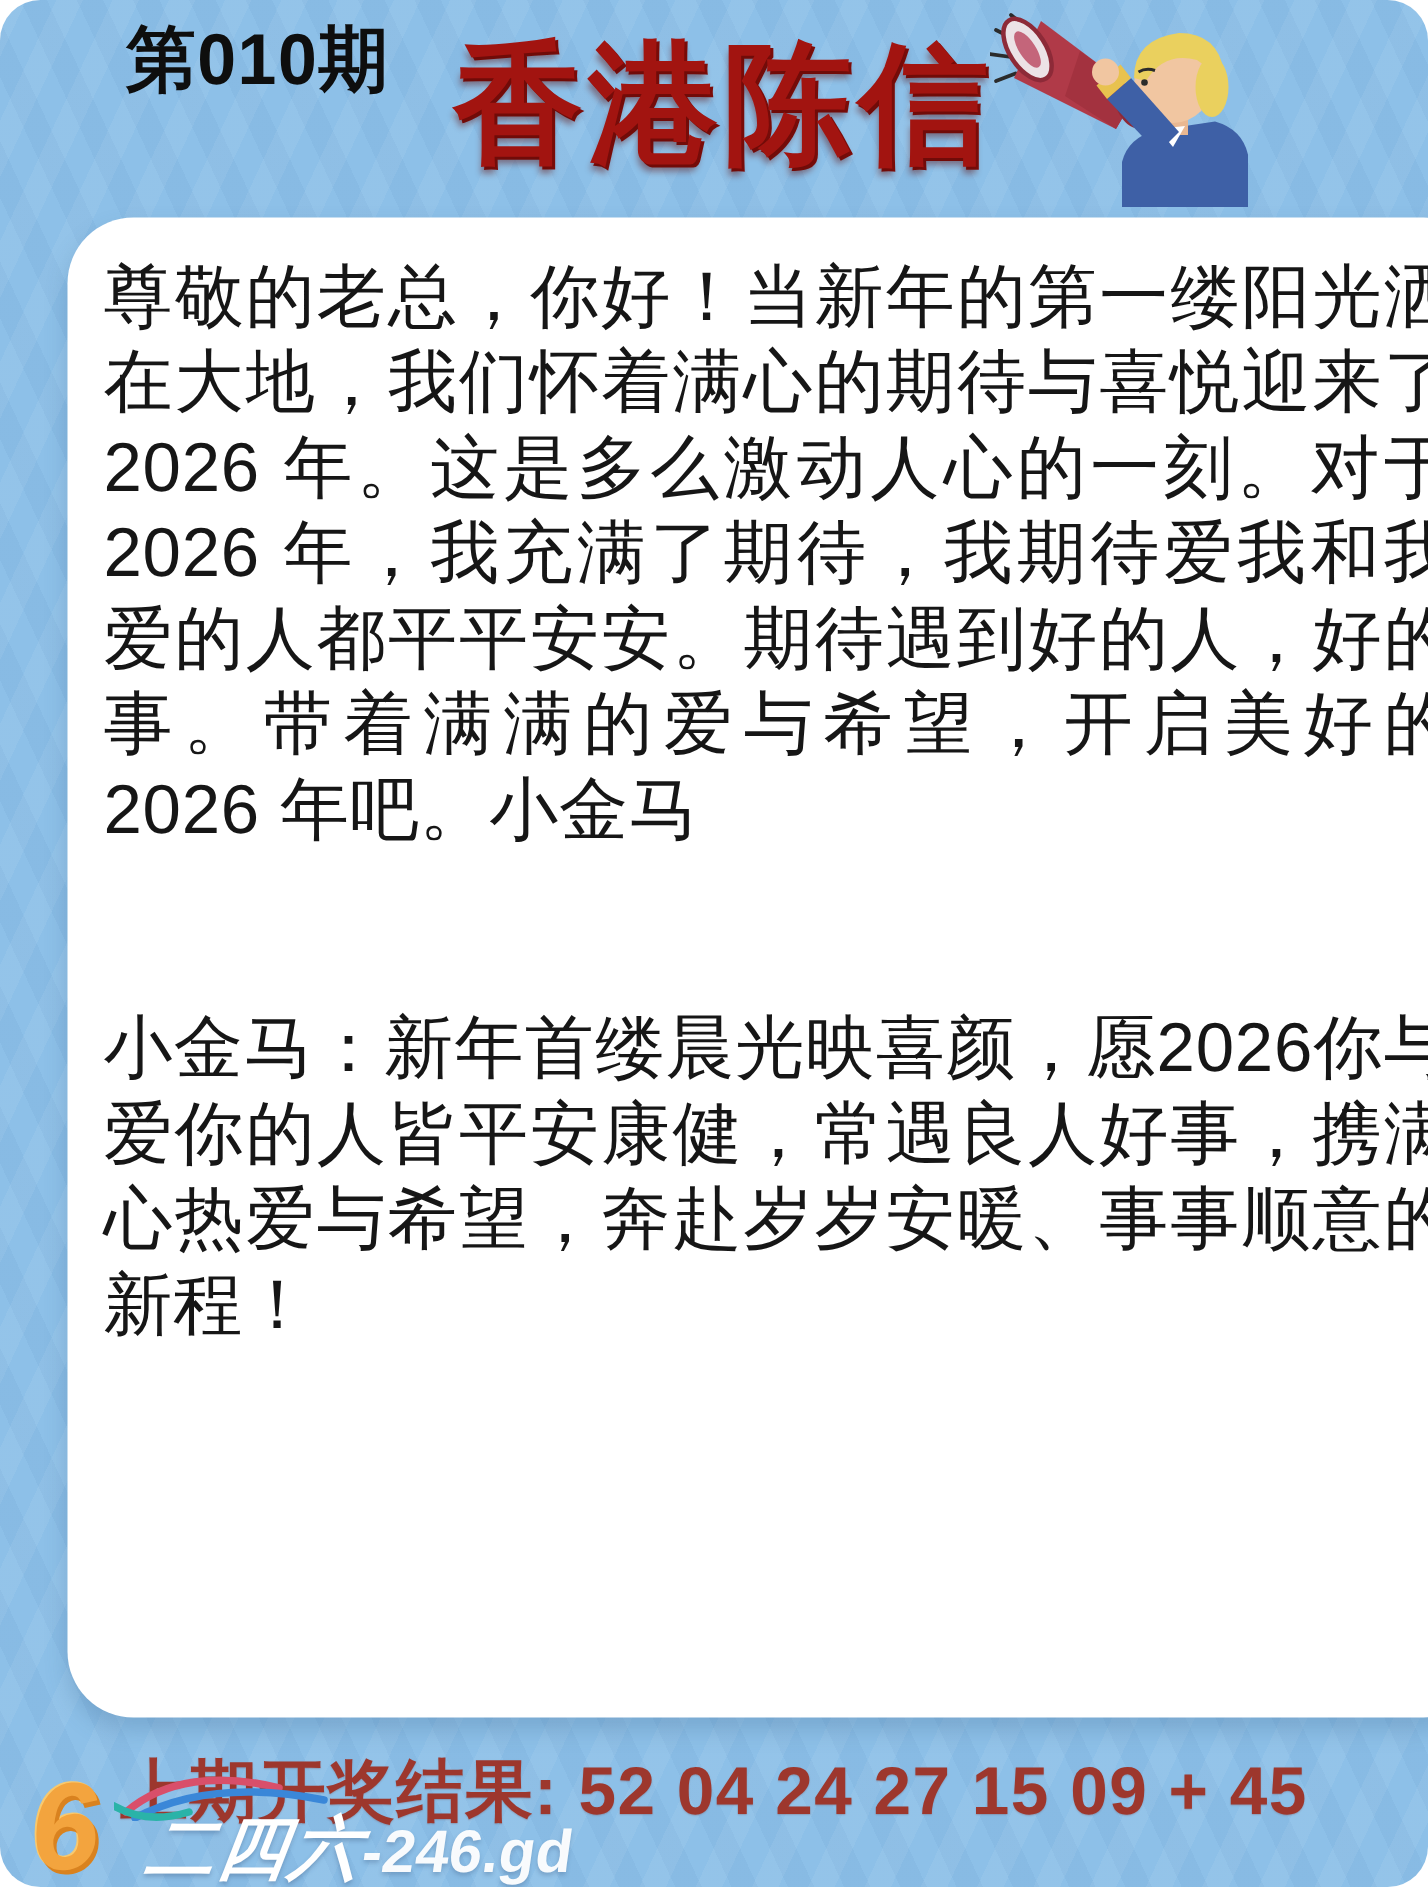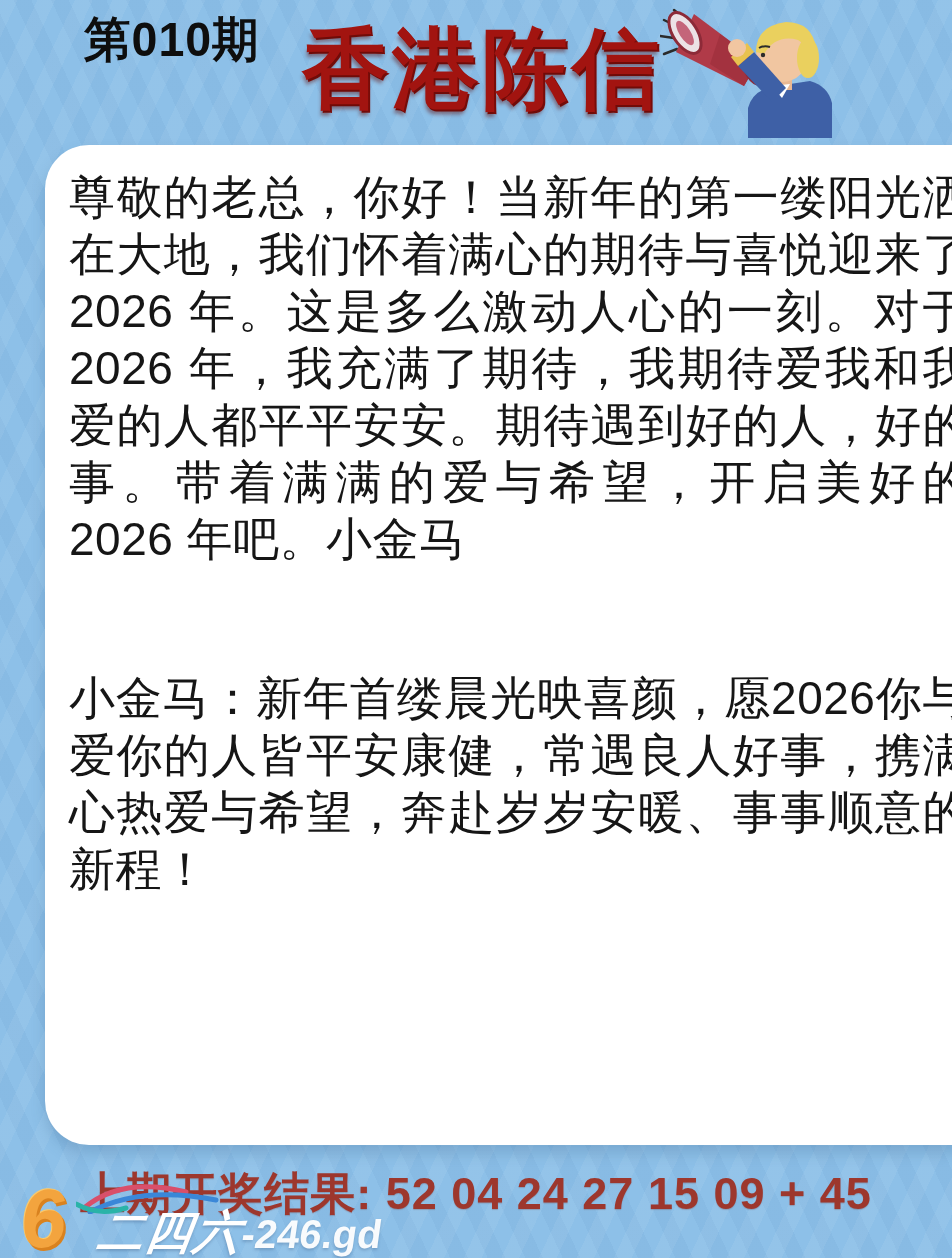--- a/index.html
+++ b/index.html
@@ -9,20 +9,21 @@
     overflow: hidden;
   }
   .page {
     position: relative;
     width: 952px; height: 1258px;
     background-color: #8dc0e8;
     background-image:
       repeating-linear-gradient(115deg, rgba(255,255,255,0.06) 0 16px, rgba(255,255,255,0) 16px 34px),
       repeating-linear-gradient(65deg, rgba(40,90,150,0.05) 0 16px, rgba(40,90,150,0) 16px 34px);
     overflow: hidden;
+    border-radius: 27px;
   }
 
   
   .issue {
     position: absolute; left: 84px; top: 8px;
     font-size: 48px; font-weight: 900; color: #0e0e0e;
     letter-spacing: 1px;
     transform: scaleX(0.97);
     transform-origin: left top;
   }

